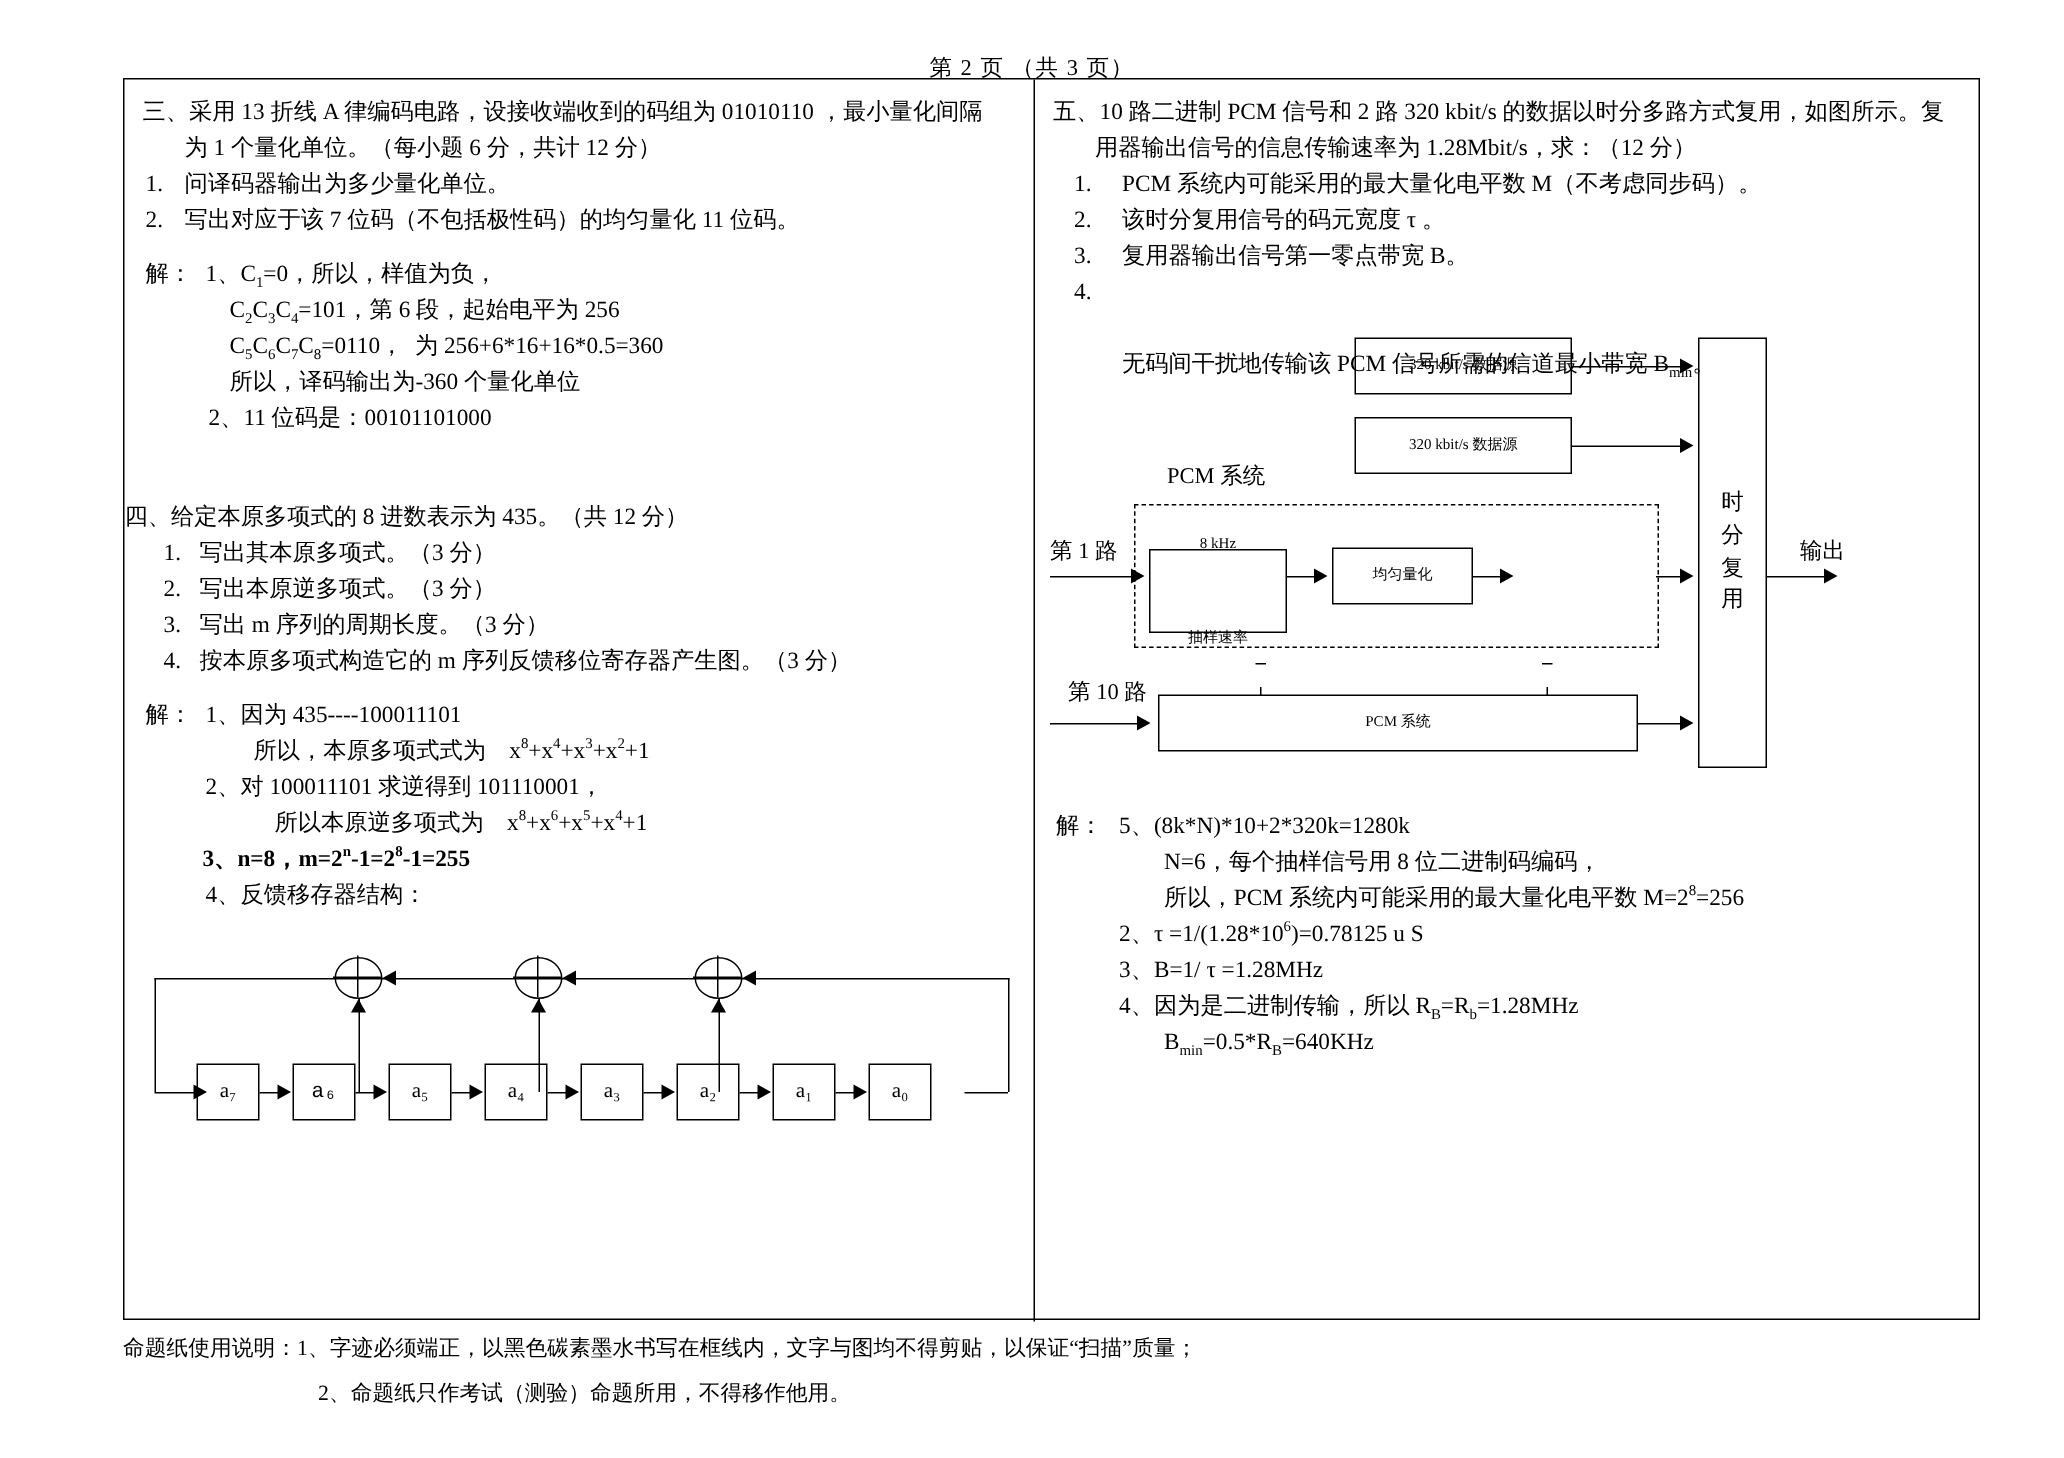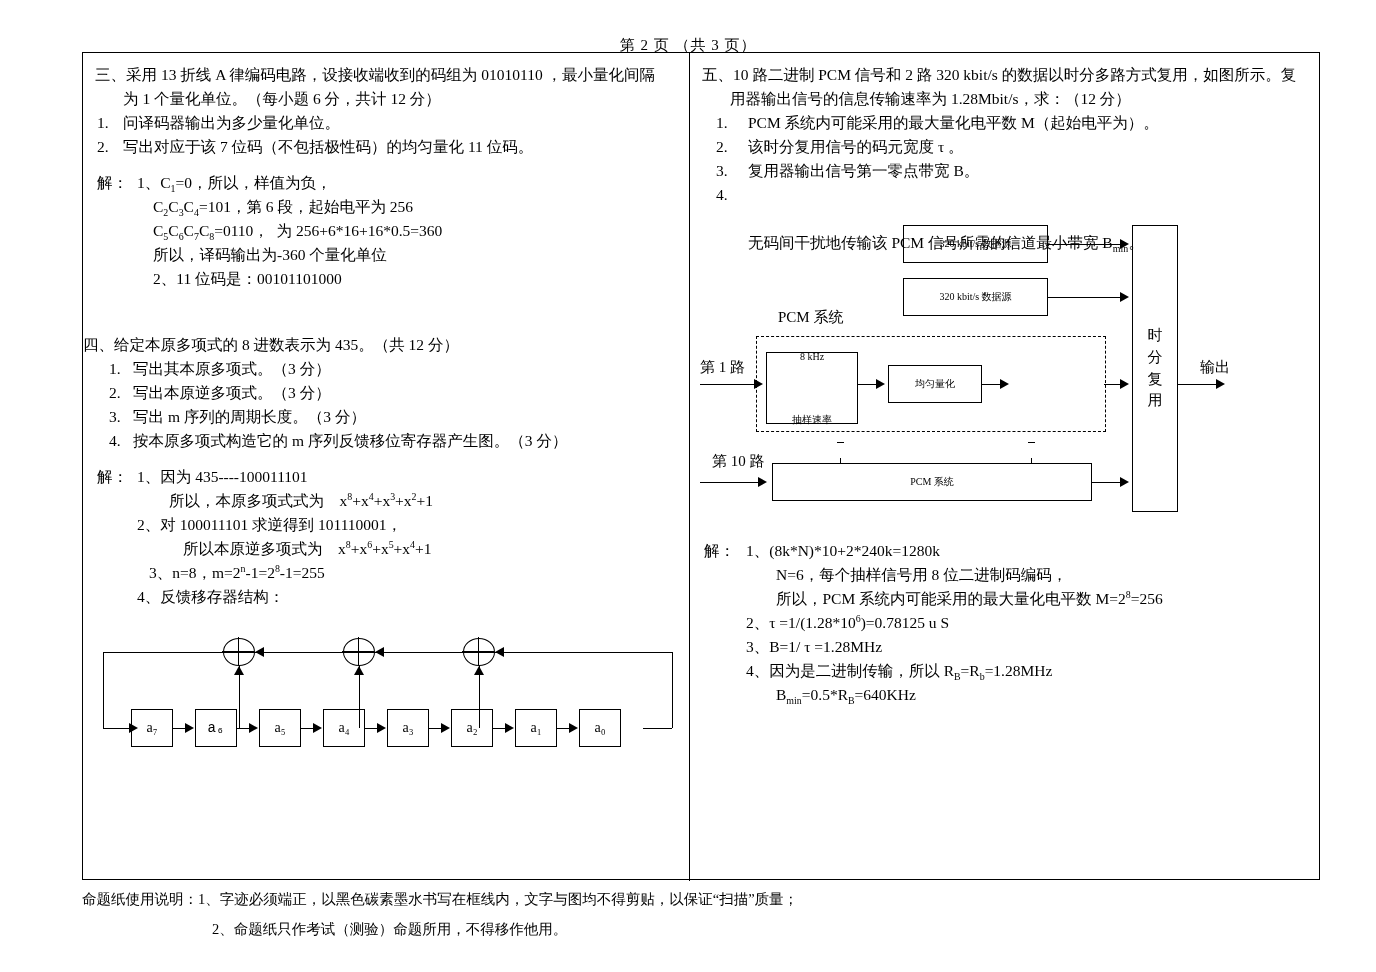--- a/index.html
+++ b/index.html
@@ -104,38 +104,38 @@
       <div class="tx" style="left:14px;top:62px;">1.</div>
       <div class="tx" style="left:40px;top:62px;">问译码器输出为多少量化单位。</div>
       <div class="tx" style="left:14px;top:86px;">2.</div>
       <div class="tx" style="left:40px;top:86px;">写出对应于该 7 位码（不包括极性码）的均匀量化 11 位码。</div>
 
       <div class="tx" style="left:14px;top:122px;">解：</div>
       <div class="tx" style="left:54px;top:122px;">1、C<sub>1</sub>=0，所以，样值为负，</div>
       <div class="tx" style="left:70px;top:146px;">C<sub>2</sub>C<sub>3</sub>C<sub>4</sub>=101，第 6 段，起始电平为 256</div>
       <div class="tx" style="left:70px;top:170px;">C<sub>5</sub>C<sub>6</sub>C<sub>7</sub>C<sub>8</sub>=0110，  为 256+6*16+16*0.5=360</div>
       <div class="tx" style="left:70px;top:194px;">所以，译码输出为-360 个量化单位</div>
-      <div class="tx" style="left:56px;top:218px;margin-left:14px;">2、11 位码是：00101101000</div>
+      <div class="tx" style="left:56px;top:218px;">2、11 位码是：00101101000</div>
 
       <div class="tx" style="left:0;top:284px;">四、给定本原多项式的 8 进数表示为 435。（共 12 分）</div>
       <div class="tx" style="left:26px;top:308px;">1.</div>
       <div class="tx" style="left:50px;top:308px;">写出其本原多项式。（3 分）</div>
       <div class="tx" style="left:26px;top:332px;">2.</div>
       <div class="tx" style="left:50px;top:332px;">写出本原逆多项式。（3 分）</div>
       <div class="tx" style="left:26px;top:356px;">3.</div>
       <div class="tx" style="left:50px;top:356px;">写出 m 序列的周期长度。（3 分）</div>
       <div class="tx" style="left:26px;top:380px;">4.</div>
       <div class="tx" style="left:50px;top:380px;">按本原多项式构造它的 m 序列反馈移位寄存器产生图。（3 分）</div>
 
       <div class="tx" style="left:14px;top:416px;">解：</div>
       <div class="tx" style="left:54px;top:416px;">1、因为 435----100011101</div>
       <div class="tx" style="left:86px;top:440px;">所以，本原多项式式为    x<sup>8</sup>+x<sup>4</sup>+x<sup>3</sup>+x<sup>2</sup>+1</div>
       <div class="tx" style="left:54px;top:464px;">2、对 100011101 求逆得到 101110001，</div>
       <div class="tx" style="left:100px;top:488px;">所以本原逆多项式为    x<sup>8</sup>+x<sup>6</sup>+x<sup>5</sup>+x<sup>4</sup>+1</div>
-      <div class="tx" style="left:66px;top:512px;">3、n=8，m=2<sup>n</sup>-1=2<sup>8</sup>-1=255</div>
+      <div class="tx" style="left:52px;top:512px;font-weight:bold;">3、n=8，m=2<sup>n</sup>-1=2<sup>8</sup>-1=255</div>
       <div class="tx" style="left:54px;top:536px;">4、反馈移存器结构：</div>
 
       <div class="sr">
 
         <div class="hline" style="left:0px;top:24px;width:570px;"></div>
 
         <div class="vline" style="left:0px;top:24px;height:76px;"></div>
 
         <div class="vline" style="left:568.6px;top:24px;height:76px;"></div>
 
@@ -183,21 +183,21 @@
         <div class="hline" style="left:454px;top:100px;width:14px;"></div>
         <div class="ar-r" style="left:466px;top:94.5px;"></div>
       </div>
     </div>
 
     <div class="col col-right">
 
       <div class="tx" style="left:12px;top:14px;">五、10 路二进制 PCM 信号和 2 路 320 kbit/s 的数据以时分多路方式复用，如图所示。复</div>
       <div class="tx" style="left:40px;top:38px;">用器输出信号的信息传输速率为 1.28Mbit/s，求：（12 分）</div>
       <div class="tx" style="left:26px;top:62px;">1.</div>
-      <div class="tx" style="left:58px;top:62px;">PCM 系统内可能采用的最大量化电平数 M（起始电平为）。</div>
+      <div class="tx" style="left:58px;top:62px;">PCM 系统内可能采用的最大量化电平数 M（不考虑同步码）。</div>
       <div class="tx" style="left:26px;top:86px;">2.</div>
       <div class="tx" style="left:58px;top:86px;">该时分复用信号的码元宽度 τ 。</div>
       <div class="tx" style="left:26px;top:110px;">3.</div>
       <div class="tx" style="left:58px;top:110px;">复用器输出信号第一零点带宽 B。</div>
       <div class="tx" style="left:26px;top:134px;">4.</div>
       <div class="tx" style="left:58px;top:134px;margin-top:48px;">无码间干扰地传输该 PCM 信号所需的信道最小带宽 B<sub>min</sub>。</div>
 
       <div class="bd">
 
         <div class="box one" style="left:203px;top:7px;width:145px;height:38px;">320 kbit/s  数据源</div>
@@ -208,21 +208,21 @@
         <div class="hline" style="left:348px;top:79px;width:76px;"></div>
         <div class="ar-r" style="left:420px;top:73.5px;"></div>
 
         <div class="lbl" style="left:78px;top:90px;">PCM 系统</div>
         <div class="dash" style="left:56px;top:118px;width:350px;height:96px;"></div>
 
         <div class="lbl" style="left:0px;top:140px;">第 1 路</div>
         <div class="hline" style="left:0px;top:166px;width:58px;"></div>
         <div class="ar-r" style="left:54px;top:160.5px;"></div>
 
-        <div class="box two" style="left:66px;top:134px;width:92px;height:72px;gap:48px;">
+        <div class="box two" style="left:66px;top:148px;width:92px;height:56px;gap:48px;">
           <span>8 kHz</span>
           <span>抽样速率</span>
         </div>
         <div class="hline" style="left:158px;top:166px;width:22px;"></div>
         <div class="ar-r" style="left:176px;top:160.5px;"></div>
 
         <div class="box one" style="left:188px;top:147px;width:94px;height:38px;">均匀量化</div>
         <div class="hline" style="left:282px;top:166px;width:22px;"></div>
         <div class="ar-r" style="left:300px;top:160.5px;"></div>
 
@@ -247,21 +247,21 @@
           <span>复</span>
           <span>用</span>
         </div>
 
         <div class="lbl" style="left:500px;top:140px;">输出</div>
         <div class="hline" style="left:478px;top:166px;width:42px;"></div>
         <div class="ar-r" style="left:516px;top:160.5px;"></div>
       </div>
 
       <div class="tx" style="left:14px;top:490px;">解：</div>
-      <div class="tx" style="left:56px;top:490px;">1、(8k*N)*10+2*240k=1280k</div>
+      <div class="tx" style="left:56px;top:490px;">5、(8k*N)*10+2*320k=1280k</div>
       <div class="tx" style="left:86px;top:514px;">N=6，每个抽样信号用 8 位二进制码编码，</div>
       <div class="tx" style="left:86px;top:538px;">所以，PCM 系统内可能采用的最大量化电平数 M=2<sup>8</sup>=256</div>
       <div class="tx" style="left:56px;top:562px;">2、τ =1/(1.28*10<sup>6</sup>)=0.78125 u S</div>
       <div class="tx" style="left:56px;top:586px;">3、B=1/ τ =1.28MHz</div>
       <div class="tx" style="left:56px;top:610px;">4、因为是二进制传输，所以 R<sub>B</sub>=R<sub>b</sub>=1.28MHz</div>
       <div class="tx" style="left:86px;top:634px;">B<sub>min</sub>=0.5*R<sub>B</sub>=640KHz</div>
     </div>
   </div>
 
   <div class="footer">

